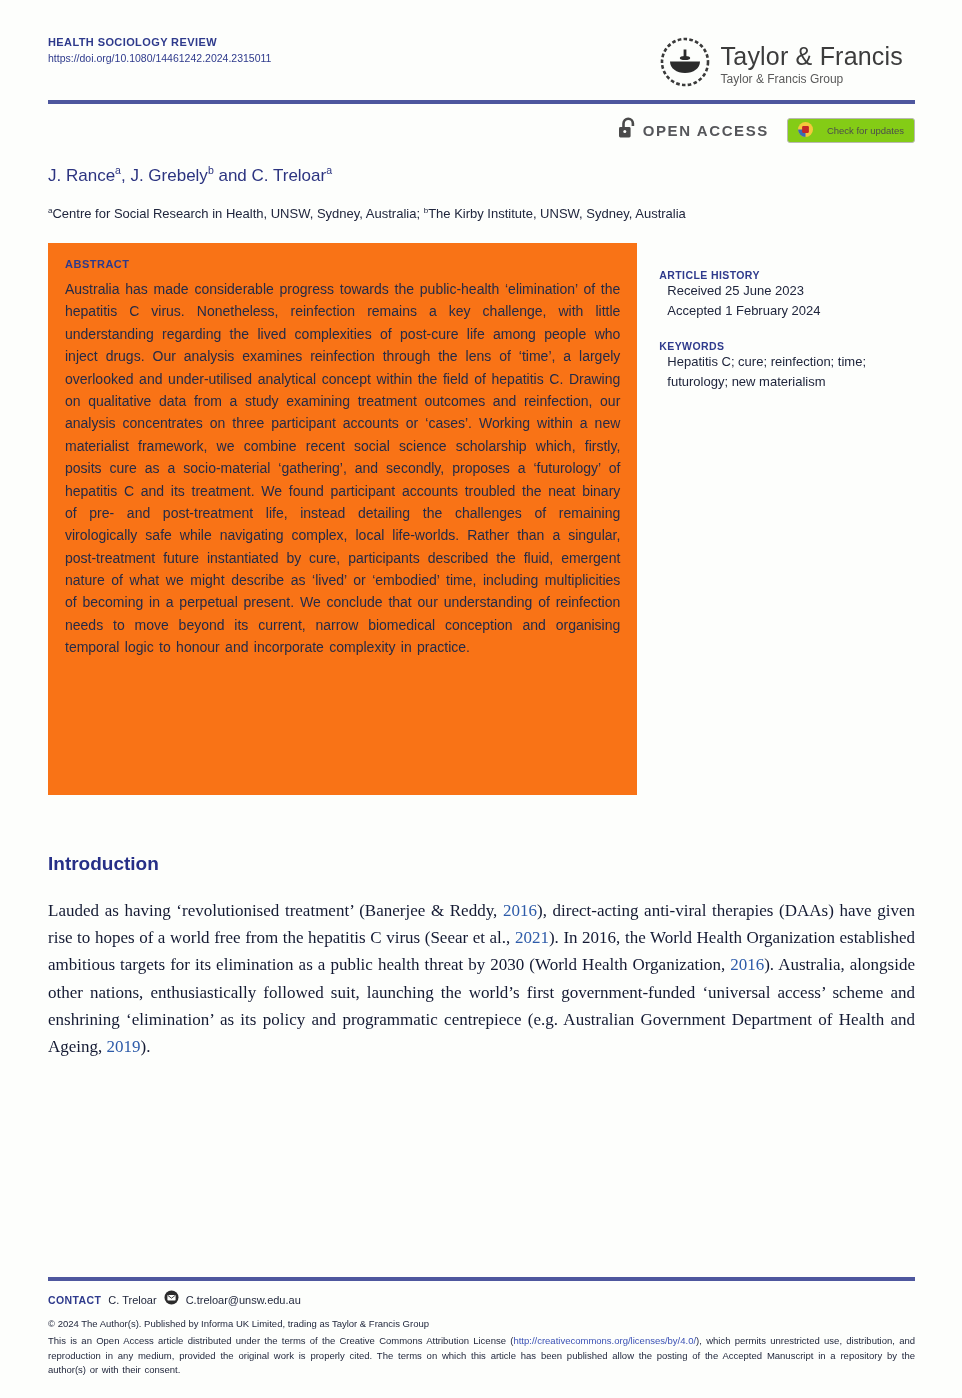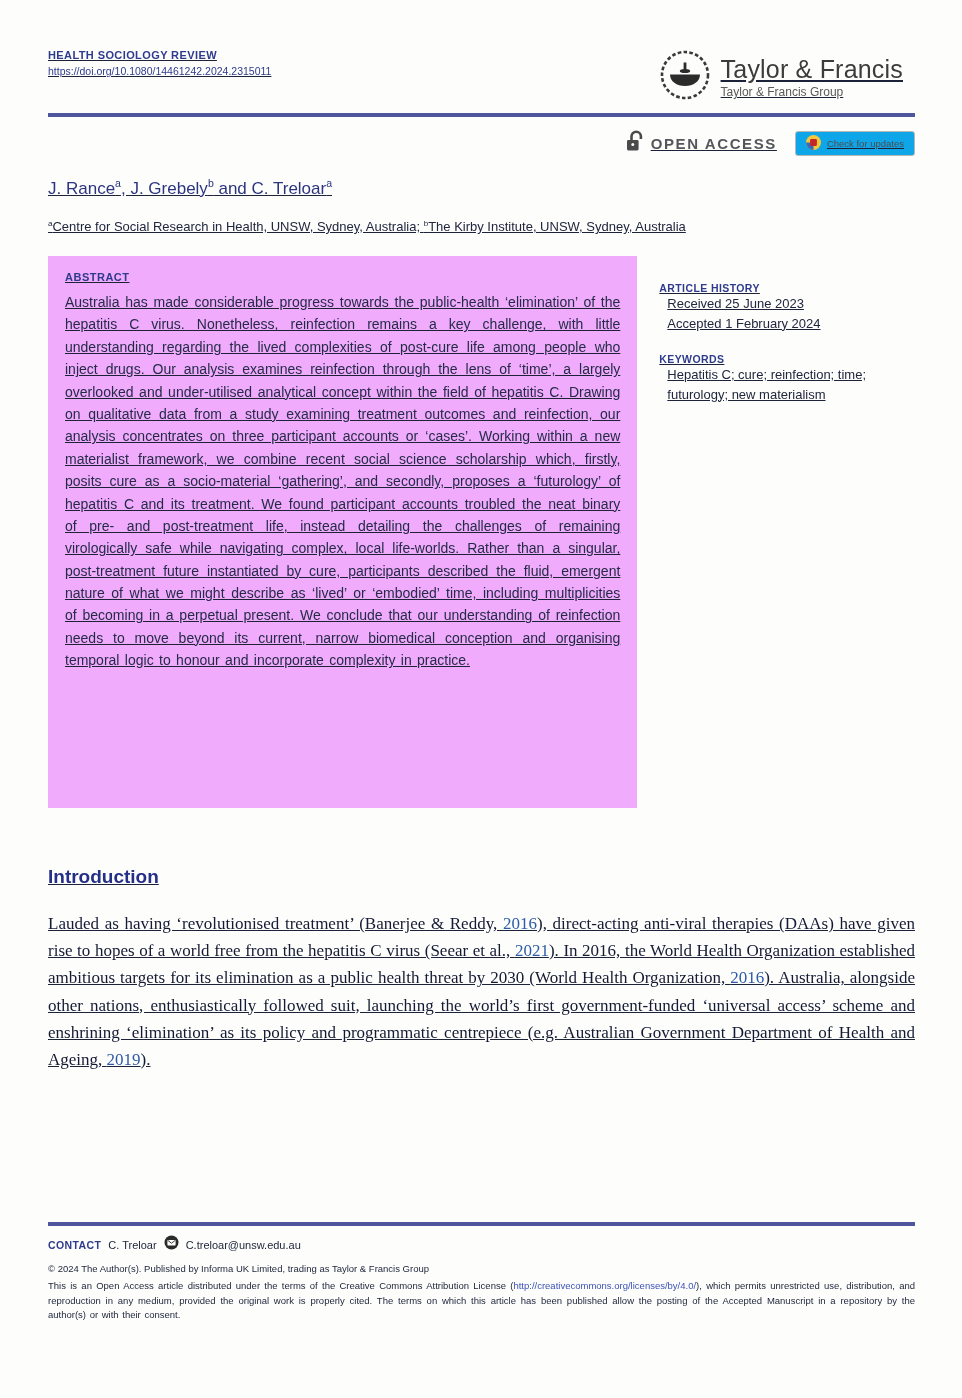--- a/index.html
+++ b/index.html
@@ -3,75 +3,74 @@
 <meta charset="utf-8">
 <style>
   html,body{margin:0;padding:0;background:#fcfdfb;}
   .page{
     position:relative;
     width:962px;height:1398px;
     background:#fdfefc;
     font-family:"Liberation Sans",sans-serif;
     color:#1c2238;
     box-sizing:border-box;
-    padding:49px 47px 0 48px;
+    padding:36px 47px 0 48px;
     overflow:hidden;
-    text-decoration:underline;
   }
   
   .header-row{display:flex;justify-content:space-between;align-items:flex-start;}
   .journal-name{font-size:11px;font-weight:bold;color:#2e3a8c;letter-spacing:.4px;}
   .doi-link{display:block;font-size:10.5px;color:#2e3a8c;text-decoration:none;margin-top:4px;}
   .logo-block{display:flex;align-items:center;gap:10px;margin-right:12px;}
   .logo-text .logo-name{font-size:25px;color:#3c3c3c;font-weight:500;letter-spacing:.2px;}
   .logo-text .logo-sub{font-size:12px;color:#5a5a5a;margin-top:1px;}
   .header-rule{height:4px;background:#4e579e;margin-top:8px;}
   
   .oa-row{display:flex;justify-content:flex-end;align-items:center;gap:18px;margin-top:13px;height:27px;}
   .oa{display:flex;align-items:center;gap:8px;}
   .oa-label{font-size:15px;font-weight:bold;color:#55565a;letter-spacing:1.6px;}
   .check-updates{
-    display:flex;align-items:center;gap:6px;
-    background:#0ea5e9;border:1px solid #b9b9b4;border-radius:3px;
+    display:flex;align-items:center;gap:14px;
+    background:#84cc16;border:1px solid #b9b9b4;border-radius:3px;
     height:25px;padding:0 10px;cursor:pointer;
     font-family:"Liberation Sans",sans-serif;font-size:9.5px;color:#4c4c4c;
   }
   
   .title{
     margin:20px 0 0 0;max-width:845px;
     font-size:27px;line-height:1.32;font-weight:bold;color:#262f87;
   }
   .authors{margin-top:22px;font-size:17px;color:#2c3480;font-weight:500;}
   .authors sup{font-size:62%;}
   .affiliations{margin-top:20px;font-size:13px;color:#20263d;}
   .affiliations sup{font-size:62%;}
   
   .abstract-section{display:flex;margin-top:22px;}
   .abstract-box{
-    width:590px;box-sizing:border-box;background:#f0abfc;
+    width:590px;box-sizing:border-box;background:#f97316;
     padding:15px 17px 18px 17px;min-height:552px;
   }
   .abs-heading{font-size:11px;font-weight:bold;color:#2e3a8c;letter-spacing:.5px;}
   .abs-text{
     margin:8px 0 0 0;font-size:14px;line-height:1.6;color:#252b47;
     text-align:justify;word-spacing:1.5px;
   }
   .meta-col{margin-left:22px;width:256px;padding-top:26px;box-sizing:border-box;}
   .meta-heading{font-size:10.5px;font-weight:bold;color:#2e3a8c;letter-spacing:.4px;}
   .meta-line{font-size:13px;color:#20263d;line-height:1.5;margin-left:8px;}
   .meta-heading.kw{margin-top:20px;}
   
   .section-heading{margin:58px 0 0 0;font-size:19px;font-weight:bold;color:#262f87;}
   .body-para{
     margin:22px 0 0 0;font-family:"Liberation Serif",serif;
     font-size:17px;line-height:1.6;color:#141a33;text-align:justify;
   }
   .body-para .link{color:#2d5ba9;cursor:pointer;}
   
-  .footer{position:absolute;left:48px;right:47px;top:1222px;}
+  .footer{position:absolute;left:48px;right:47px;top:1277px;}
   .footer-rule{height:4px;background:#4e579e;}
   .contact-line{display:flex;align-items:center;gap:7px;margin-top:9px;}
   .contact-label{font-size:10.5px;font-weight:bold;color:#2e3a8c;letter-spacing:.4px;}
   .contact-name{font-size:11px;color:#1c2238;}
   .contact-email{font-size:11px;color:#1c2238;text-decoration:none;}
   .copyright{margin-top:9px;font-size:9.5px;color:#1c2238;}
   .license{
     margin:5px 0 0 0;font-size:9.5px;line-height:1.55;color:#1c2238;
     text-align:justify;word-spacing:1px;
   }

